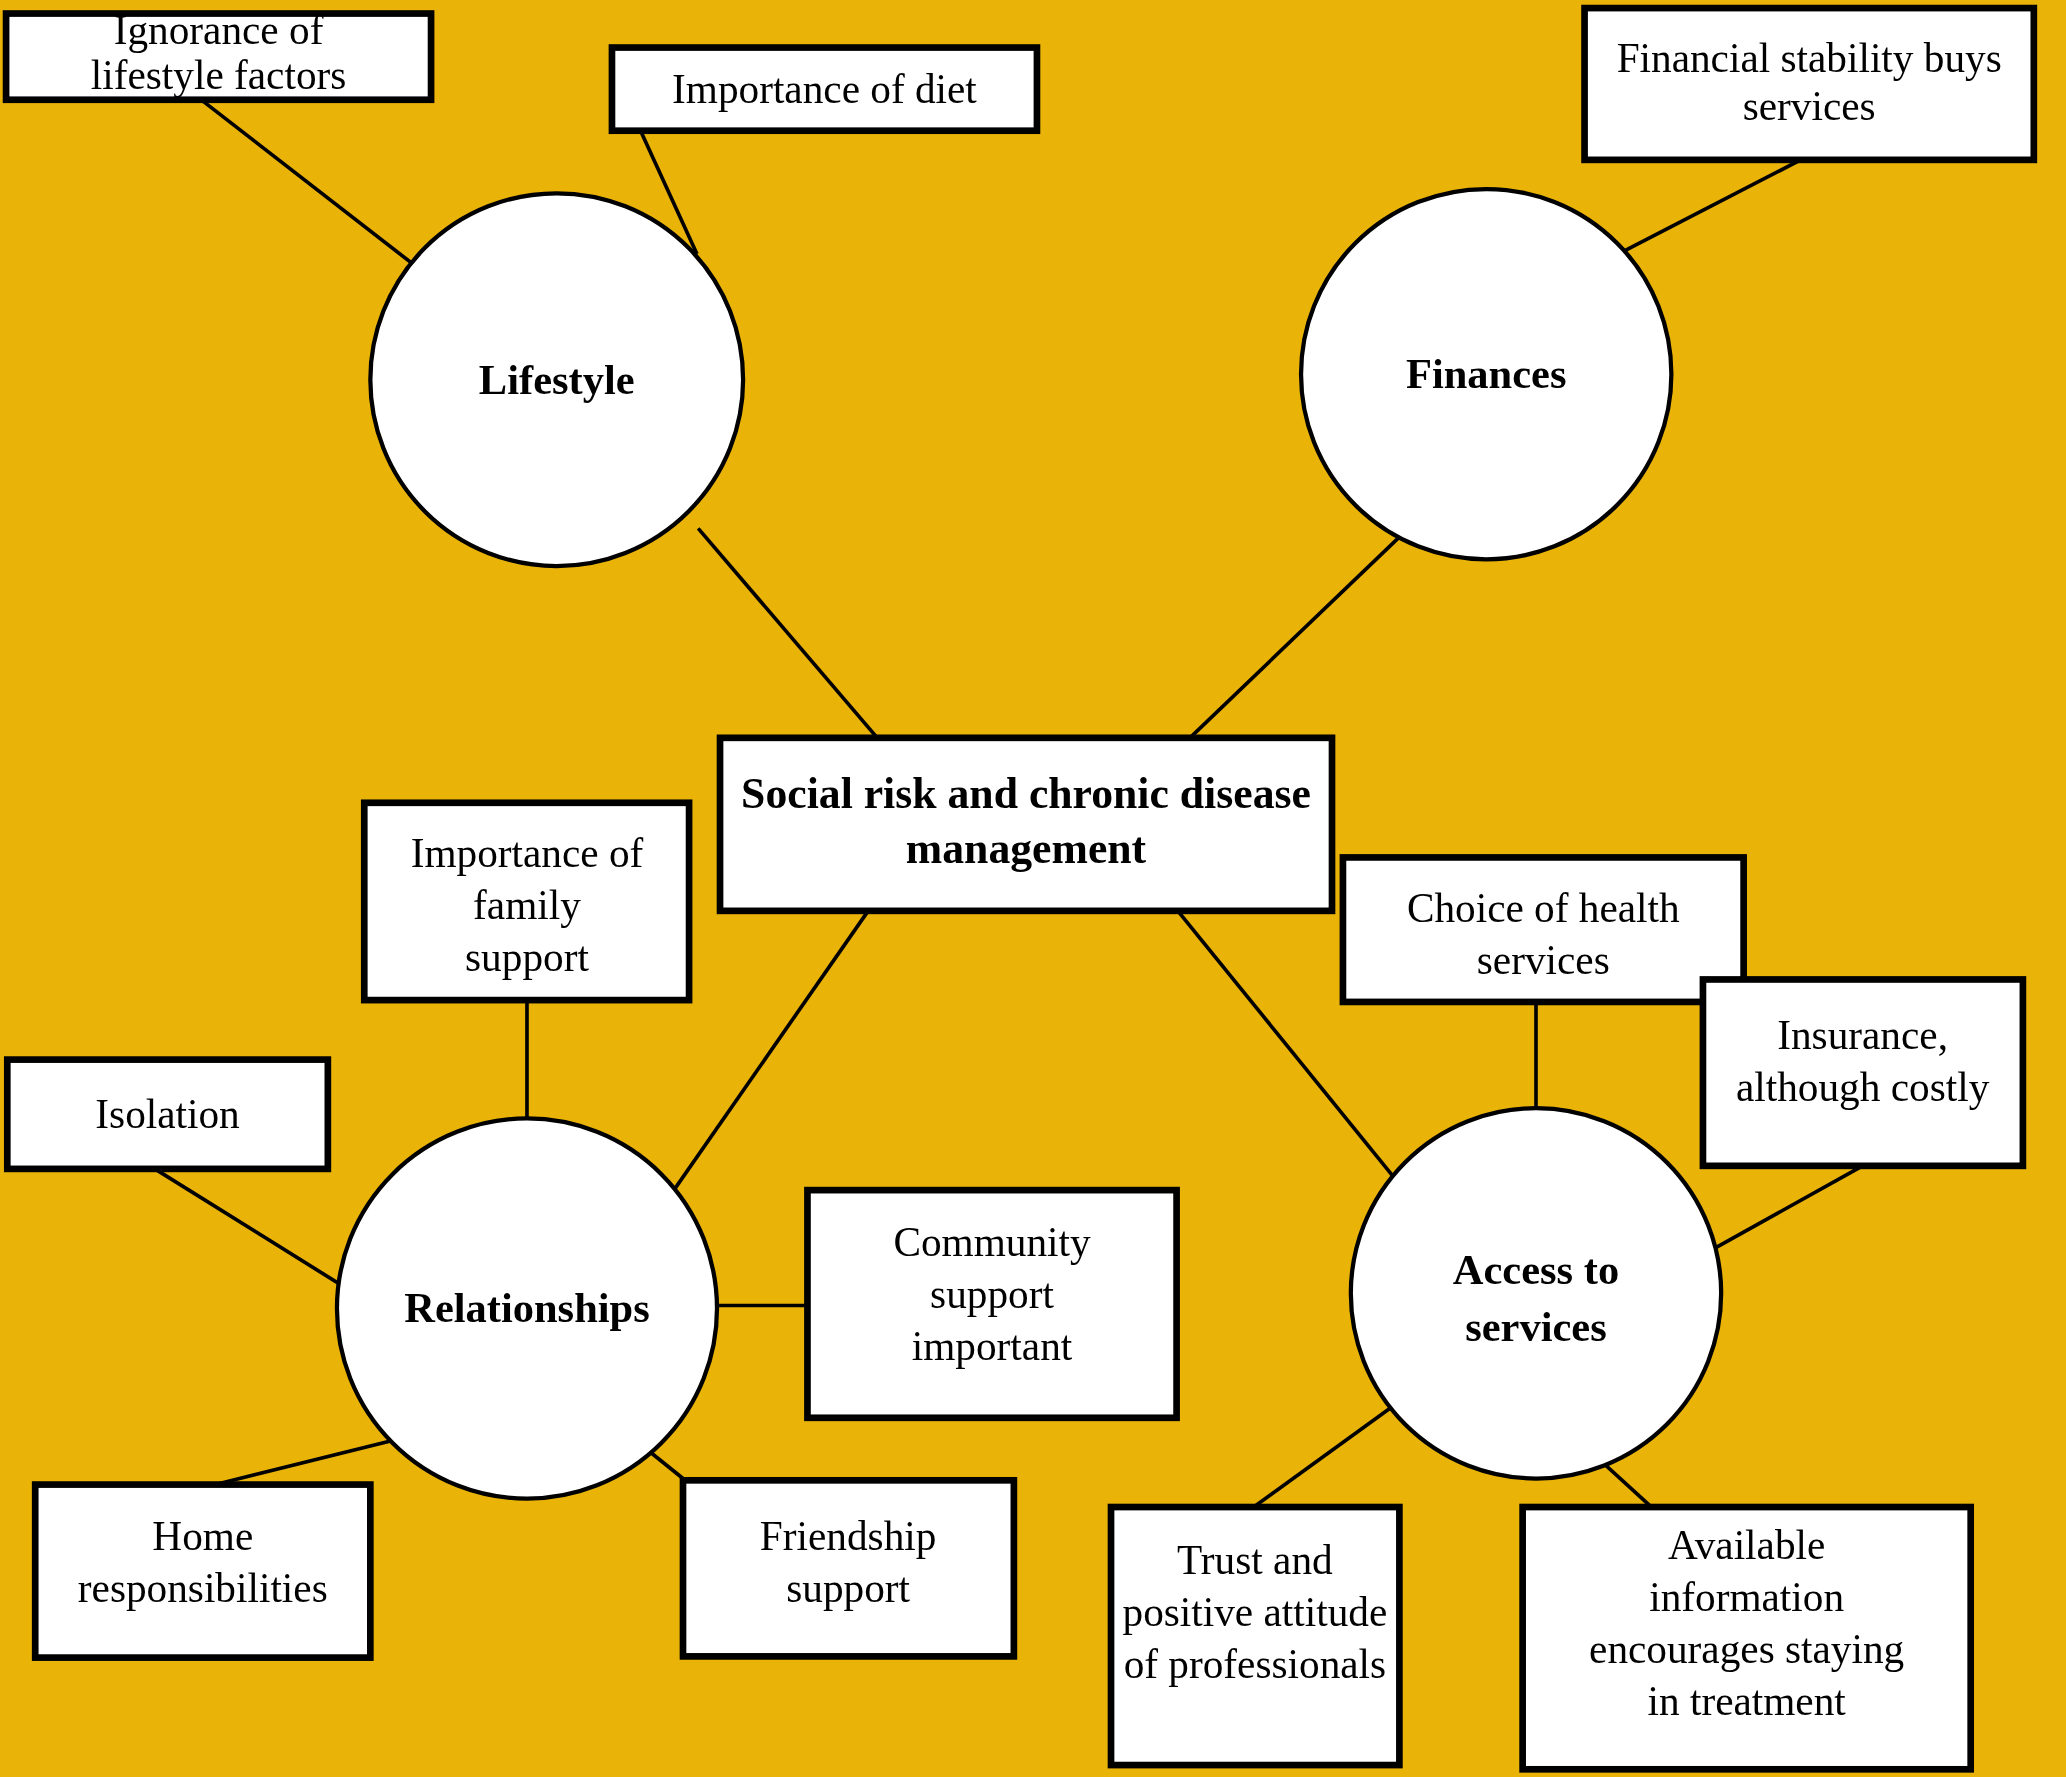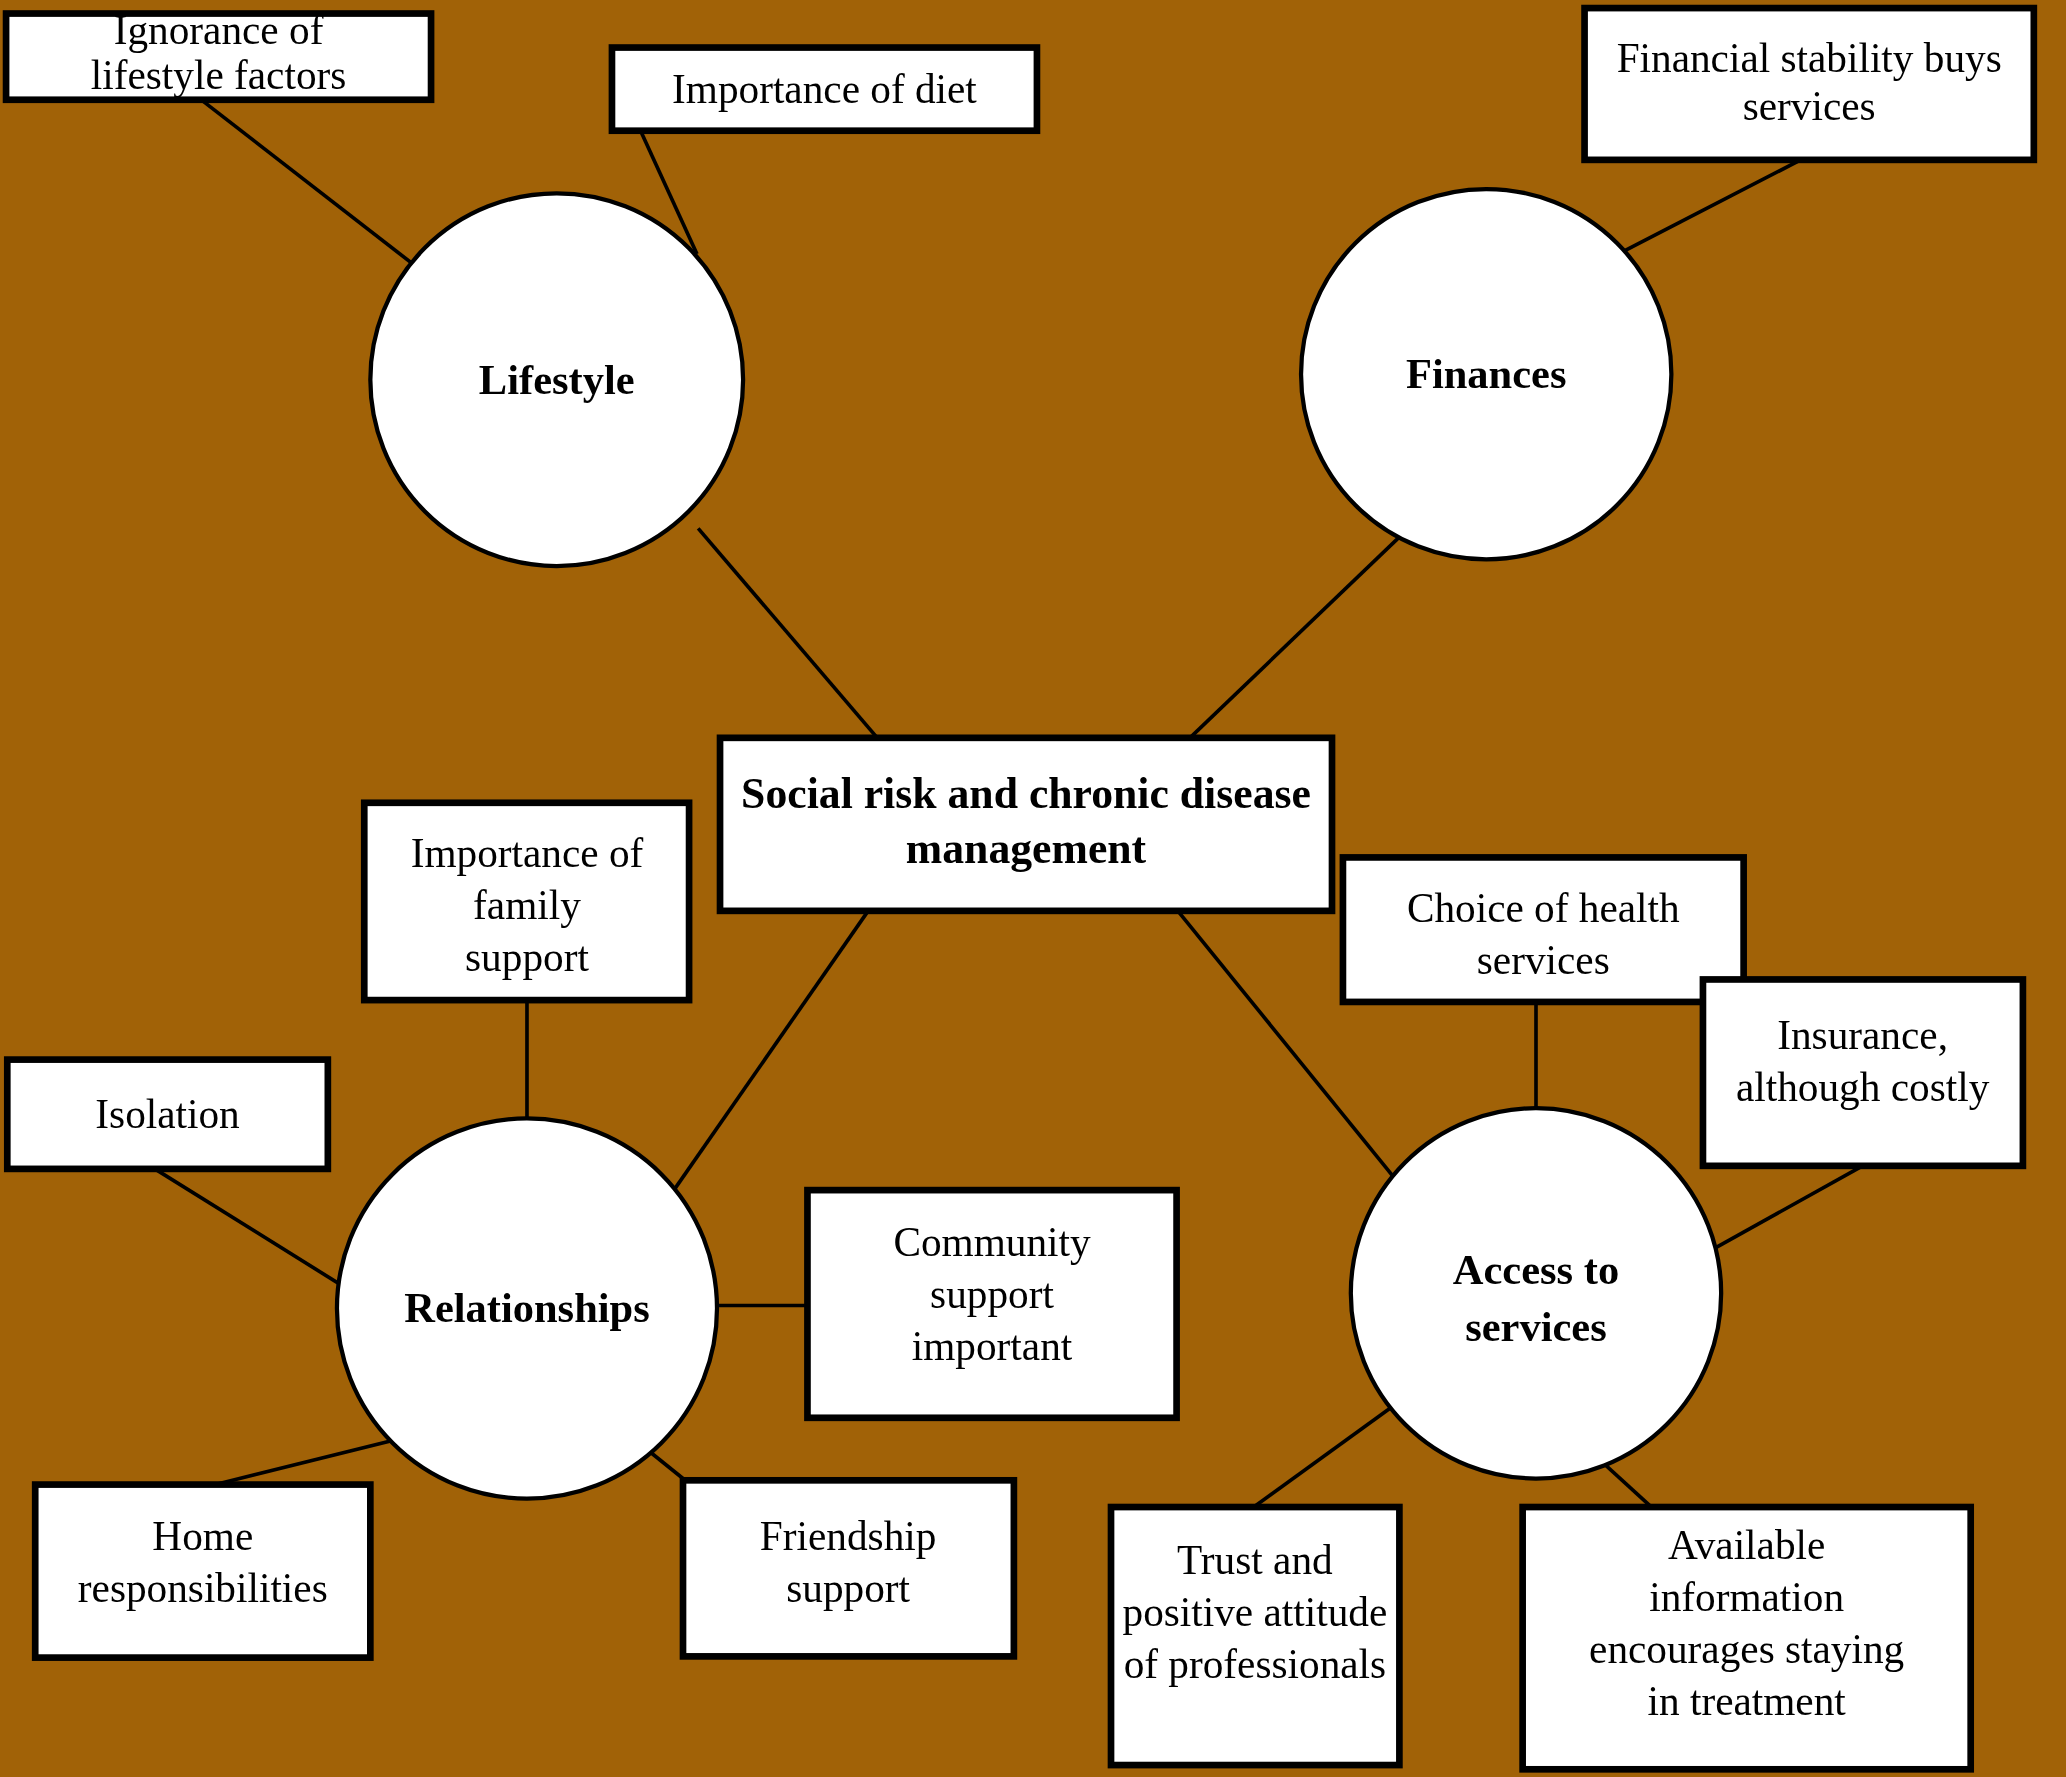--- a/index.html
+++ b/index.html
@@ -1,17 +1,17 @@
 <!DOCTYPE html>
 <html style="font-size:9.7px"><head>
 <meta charset="utf-8">
 <style>
   html,body{margin:0;padding:0;background:#ffffff;}
   body{font-family:"Liberation Serif", serif;}
-  #stage{position:relative;width:2066px;height:1778px;background:#a16207;overflow:hidden;}
+  #stage{position:relative;width:2066px;height:1778px;background:#eab308;overflow:hidden;}
   svg{position:absolute;left:0;top:0;width:2066px;height:1778px;}
   .edge{stroke:#000000;stroke-width:6;fill:none;}
   .node-box{fill:#ffffff;stroke:#000000;stroke-width:11;}
   .node-circle{fill:#ffffff;stroke:#000000;stroke-width:7;}
   .lbl{font-family:"Liberation Serif", serif;fill:#000000;text-anchor:middle;}
   .lbl-box{font-size:68px;}
   .lbl-circle{font-size:70px;font-weight:bold;}
   .lbl-center{font-size:72px;font-weight:bold;}
 </style>
 </head>

